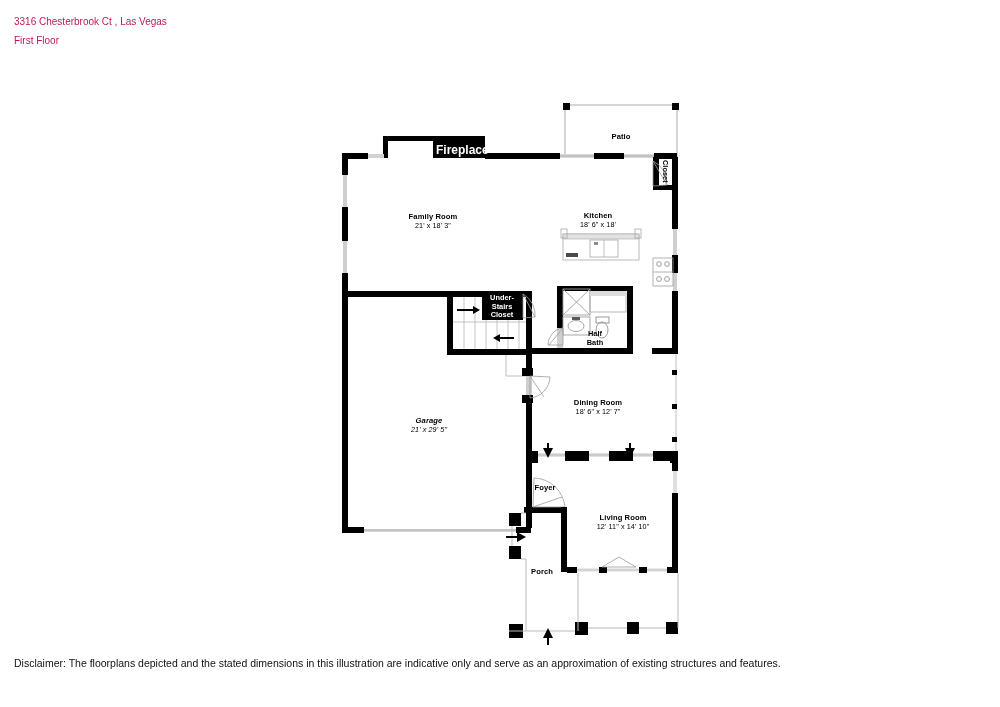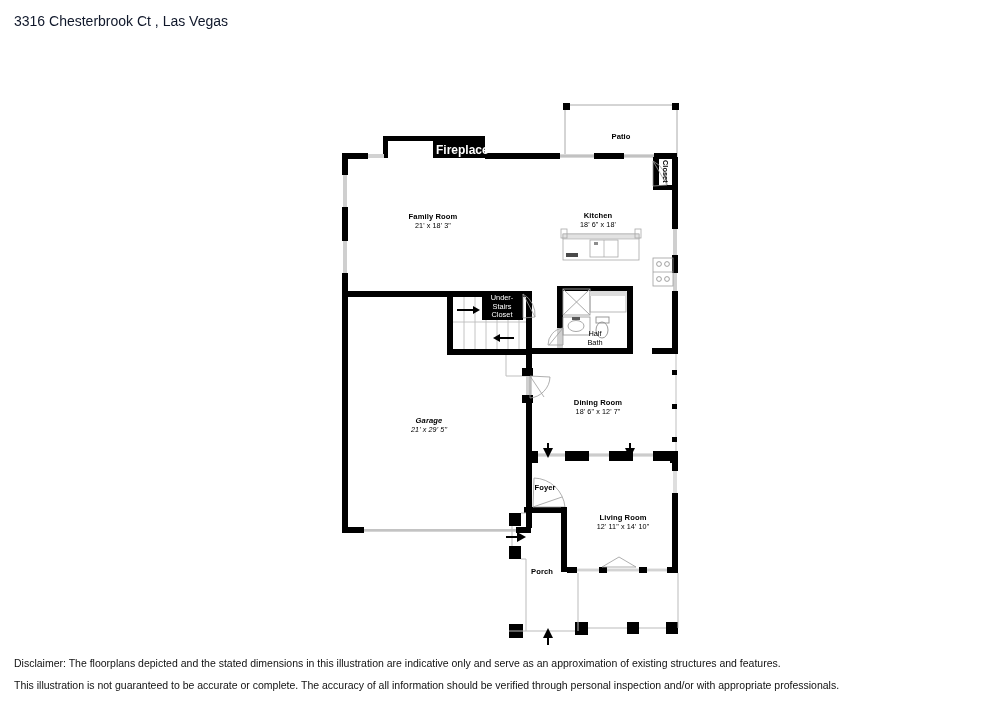--- a/index.html
+++ b/index.html
@@ -13,21 +13,21 @@
   }
   #page {
     position: relative;
     width: 1000px; height: 707px;
     background: #ffffff;
   }
 
   
   #header { position: absolute; left: 14px; top: 12px; }
   #header .line {
-    font-size: 14px; color: #0f172a; line-height: 19px;
+    font-size: 10px; color: #be185d; line-height: 19px;
     white-space: nowrap;
   }
 
   
   #disclaimer { position: absolute; left: 14px; top: 652px; }
   #disclaimer .line {
     font-size: 10.5px; color: #111; line-height: 22px; white-space: nowrap;
   }
 
   
@@ -67,33 +67,34 @@
     font-weight: bold;
     font-size: 7.4px;
     white-space: nowrap;
     transform: rotate(90deg);
     transform-origin: left top;
   }
   .label-multi {
     position: absolute;
     text-align: center;
     color: #000;
-    font-weight: normal;
+    font-weight: bold;
     font-size: 7.4px;
     line-height: 8.6px;
     white-space: nowrap;
   }
 </style>
 </head>
 <body>
 
 <div id="page">
 
   <div id="header">
     <div class="line">3316 Chesterbrook Ct , Las Vegas</div>
+    <div class="line">First Floor</div>
   </div>
 
   <div id="plan">
     <svg width="1000" height="707" viewBox="0 0 1000 707" xmlns="http://www.w3.org/2000/svg">
 
       <g>
         <line x1="553" y1="105" x2="553" y2="157" stroke="#aaaaaa" stroke-width="1"></line>
         <line x1="665" y1="105" x2="665" y2="157" stroke="#aaaaaa" stroke-width="1"></line>
         <line x1="553" y1="105" x2="665" y2="105" stroke="#aaaaaa" stroke-width="1"></line>
         <rect x="551" y="103" width="7" height="7" fill="#000"></rect>
@@ -401,16 +402,15 @@
 
     <div class="label-multi" style="left:490px; top:294px; transform:translateX(-50%); color:#ffffff;">
       <div>Under-</div>
       <div>Stairs</div>
       <div>Closet</div>
     </div>
   </div>
 
   <div id="disclaimer">
     <div class="line">Disclaimer: The floorplans depicted and the stated dimensions in this illustration are indicative only and serve as an approximation of existing structures and features.</div>
-    <div class="line">This illustration is not guaranteed to be accurate or complete. The accuracy of all information should be verified through personal inspection and/or with appropriate professionals.</div>
   </div>
 
 </div>
 
 </body></html>

